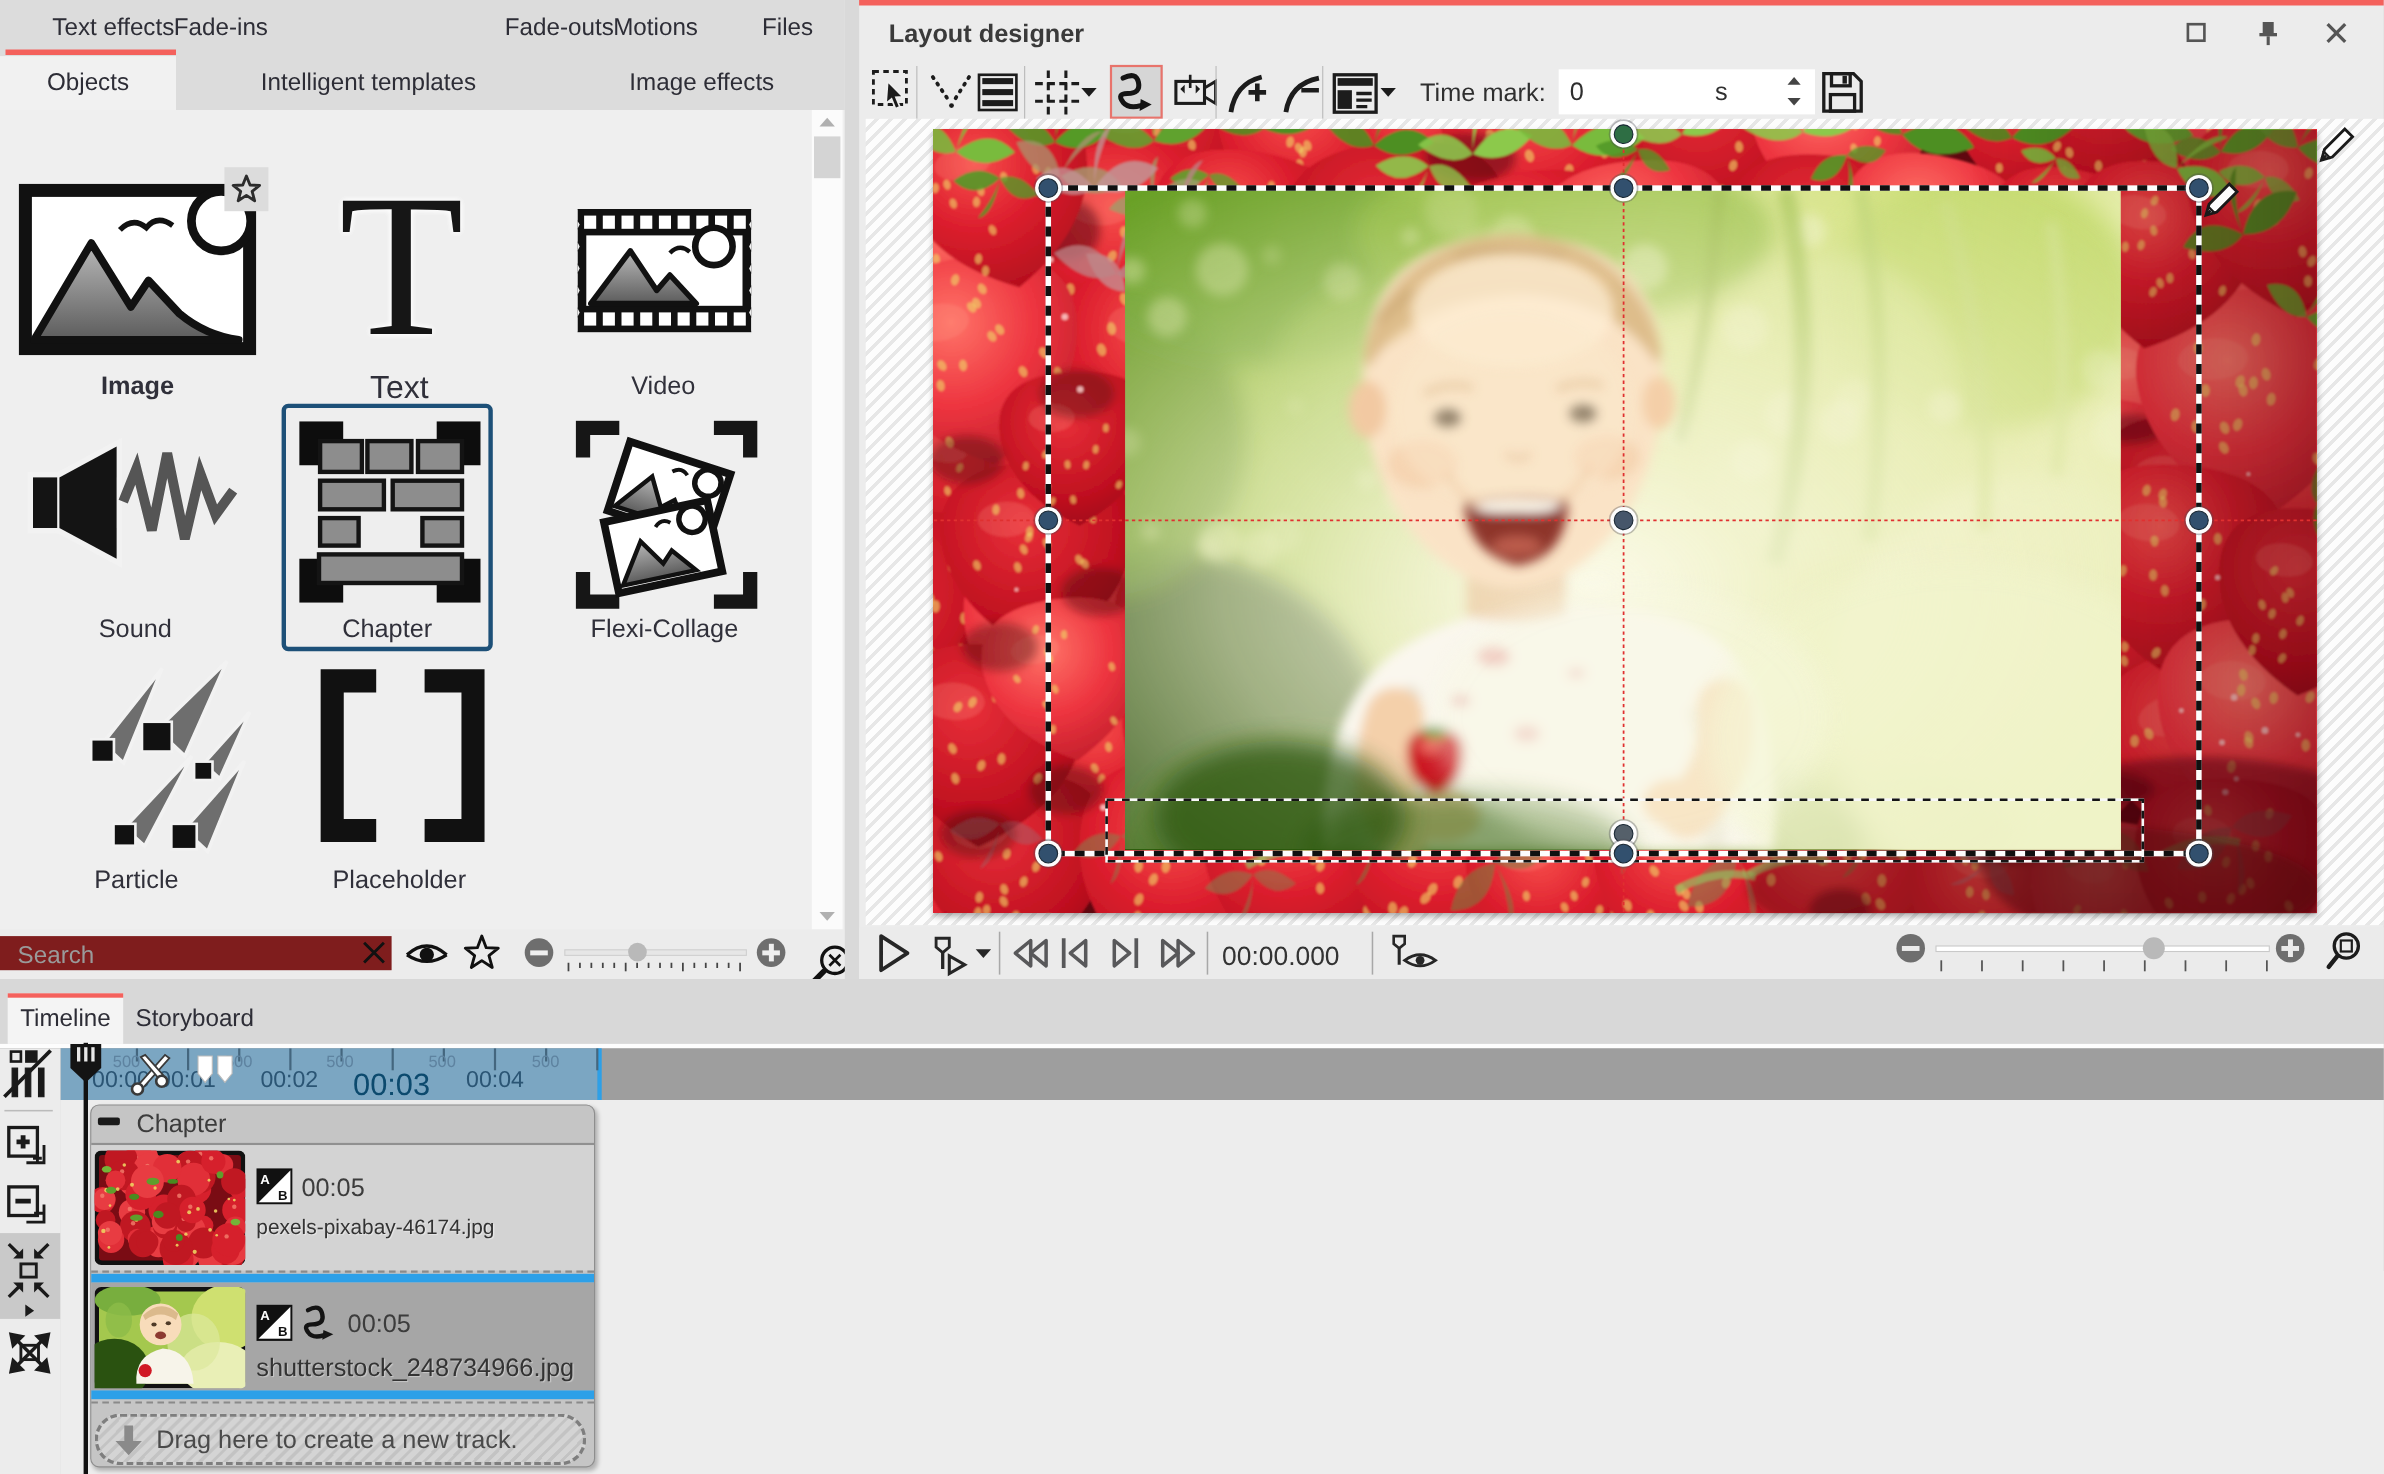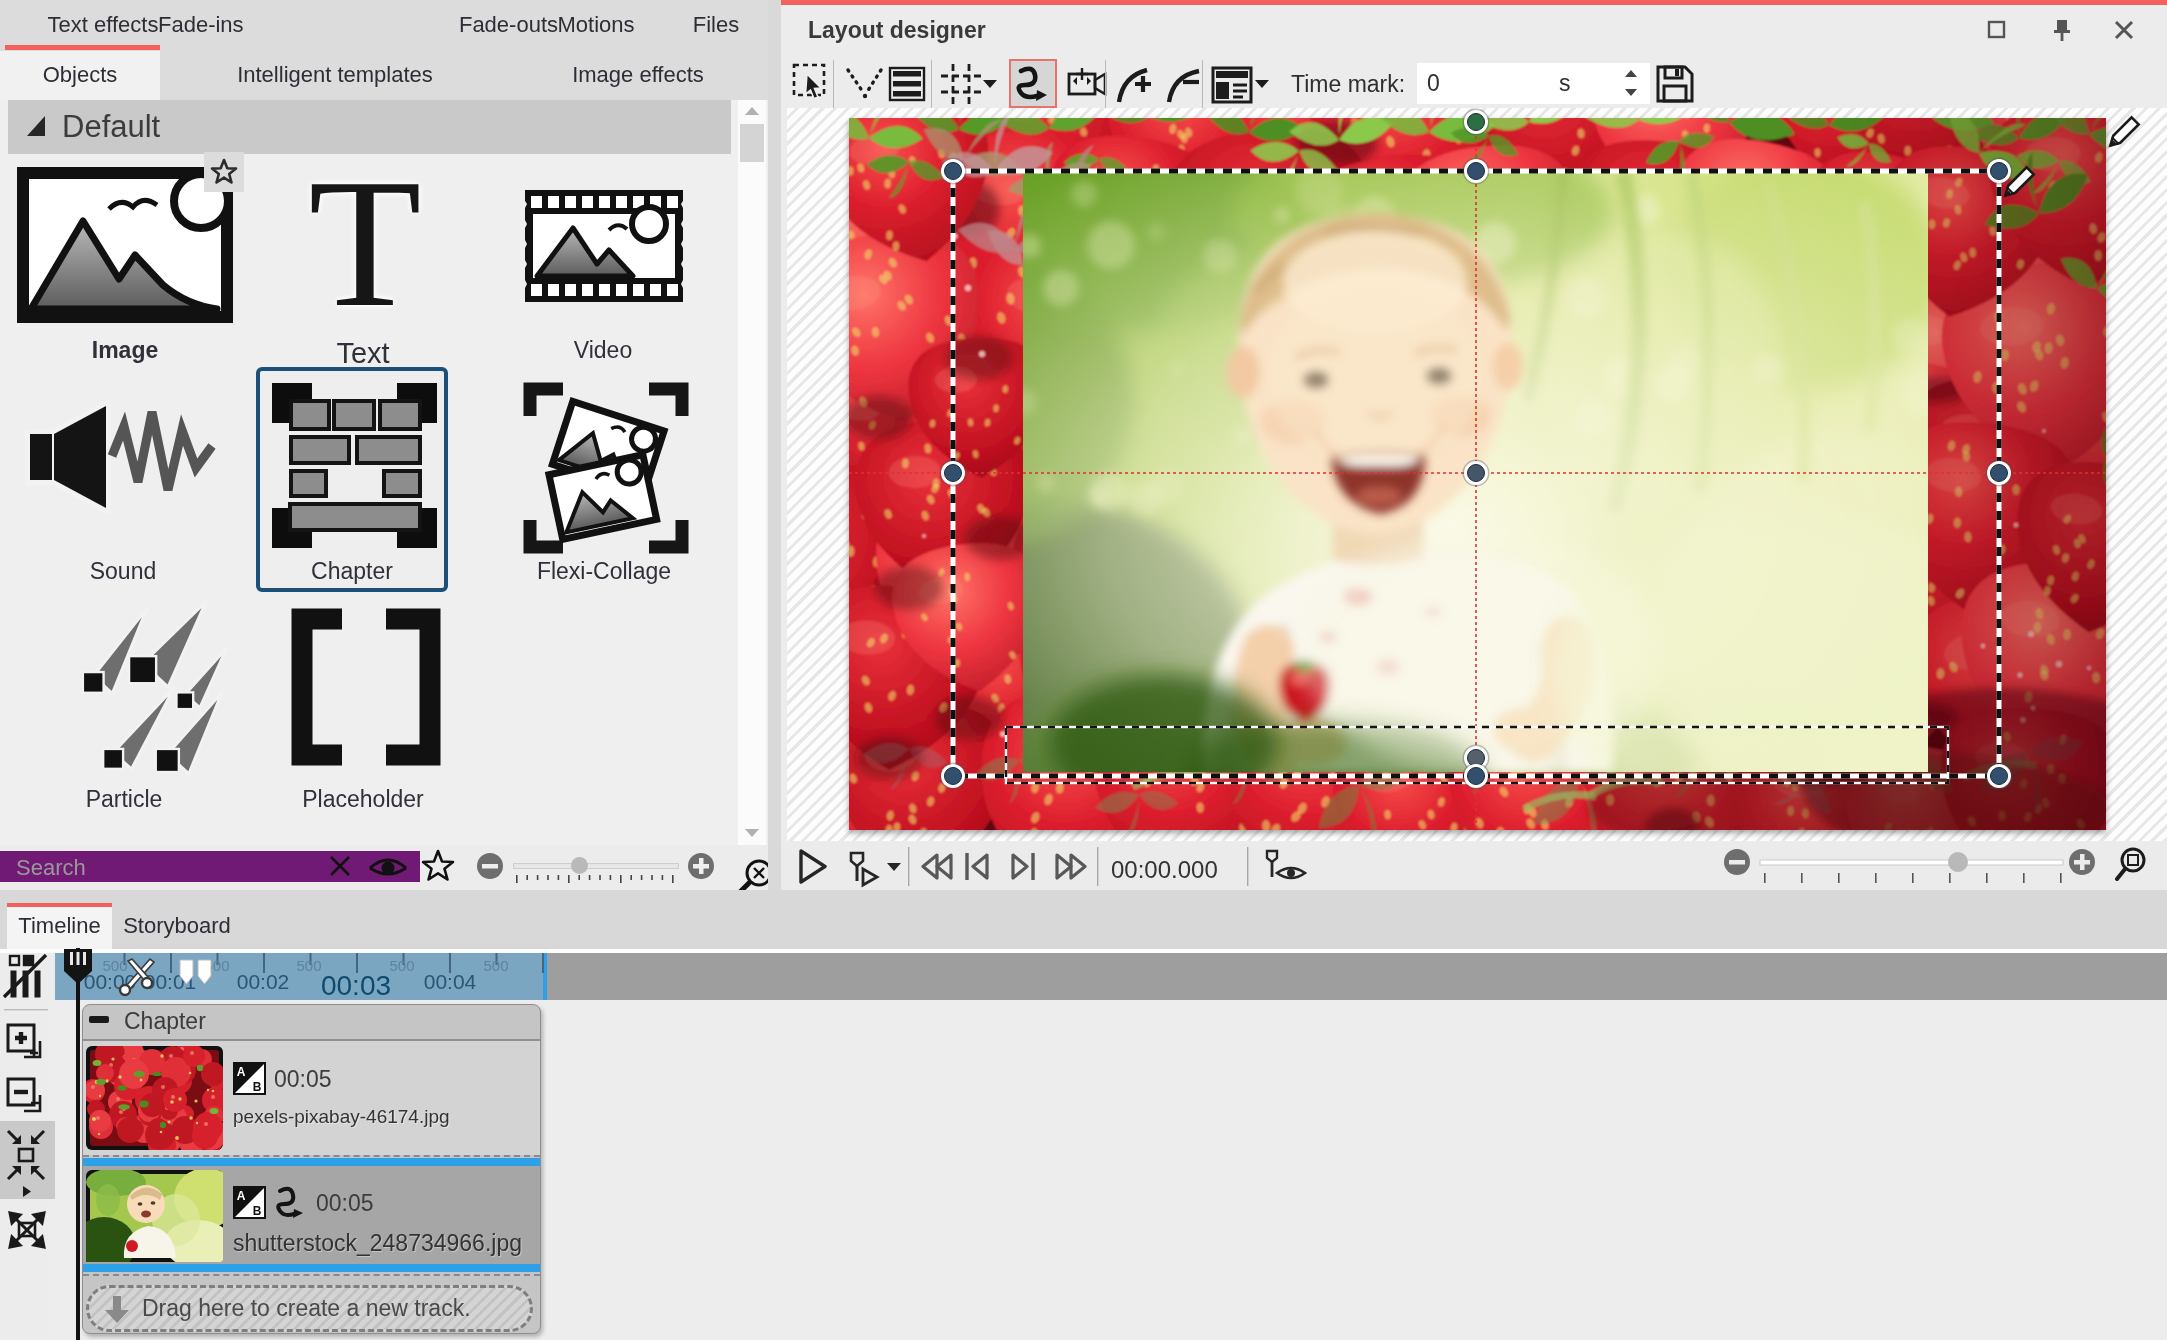--- a/index.html
+++ b/index.html
@@ -15,26 +15,20 @@
 <div class="abs" style="left:-17px;top:12px;width:240px;text-align:center;font-size:22px;color:#2d2d36">Text effects</div>
 <div class="abs" style="left:158px;top:12px;width:240px;text-align:left;font-size:22px;color:#2d2d36">Fade-ins</div>
 <div class="abs" style="left:318px;top:12px;width:240px;text-align:right;font-size:22px;color:#2d2d36">Fade-outs</div>
 <div class="abs" style="left:476px;top:12px;width:240px;text-align:center;font-size:22px;color:#2d2d36">Motions</div>
 <div class="abs" style="left:596px;top:12px;width:240px;text-align:center;font-size:22px;color:#2d2d36">Files</div>
 <div class="abs" style="left:5px;top:45px;width:155px;height:5px;background:#f4615c"></div>
 <div class="abs" style="left:0px;top:51px;width:160px;height:49px;background:#f1f1f1"></div>
 <div class="abs" style="left:-80px;top:62px;width:320px;text-align:center;font-size:22px;color:#2d2d36">Objects</div>
 <div class="abs" style="left:175px;top:62px;width:320px;text-align:center;font-size:22px;color:#2d2d36">Intelligent templates</div>
 <div class="abs" style="left:478px;top:62px;width:320px;text-align:center;font-size:22px;color:#2d2d36">Image effects</div>
-<div class="abs" style="left:8px;top:100px;width:723px;height:54px;background:#c9c9c9">
-      <svg class="abs" style="left:11px;top:12px" width="30" height="30">
-        <polygon points="8,24 26,4 26,24" fill="#262626"></polygon>
-      </svg>
-      <div class="abs" style="left:54px;top:9px;font-size:31px;color:#3c3c3c">Default</div>
-    </div>
 <svg class="abs" style="left:17px;top:167px" width="216" height="156" viewBox="0 0 216 156">
 <rect x="6" y="6" width="204" height="144" fill="#fff" stroke="#111" stroke-width="12"></rect>
 <circle cx="184" cy="34" r="27" fill="#fff" stroke="#111" stroke-width="8"></circle>
 <defs>
         <linearGradient id="mg" x1="0" y1="0" x2="0" y2="1">
 <stop offset="0" stop-color="#b9b9b9"></stop>
           <stop offset="1" stop-color="#5c5c5c"></stop>
         </linearGradient>
       </defs>
 <path d="M14,142 L66,54 L102,112 L118,88 L146,118 Q170,138 200,142 Z" fill="url(#mg)" stroke="#111" stroke-width="7" stroke-linejoin="round"></path>
@@ -149,21 +143,21 @@
 <div class="abs" style="left:263px;top:786px;width:200px;text-align:center;font-size:23px;color:#30303a">Placeholder</div>
 <div class="abs" style="left:738px;top:100px;width:28px;height:745px;background:#fbfbfb"></div>
 <svg class="abs" style="left:742px;top:104px" width="20" height="14">
       <polygon points="10,3 17,11 3,11" fill="#b0b0b0"></polygon>
     </svg>
 <div class="abs" style="left:740px;top:124px;width:24px;height:38px;background:#d4d4d4"></div>
 <svg class="abs" style="left:742px;top:826px" width="20" height="14">
       <polygon points="3,3 17,3 10,11" fill="#b0b0b0"></polygon>
     </svg>
 <div class="abs" style="left:0;top:845px;width:768px;height:45px;background:#ececec"></div>
-<div class="abs" style="left:0px;top:851px;width:420px;height:31px;background:#701a75">
+<div class="abs" style="left:0px;top:851px;width:356px;height:31px;background:#7f1d1d">
       <div class="abs" style="left:16px;top:4px;font-size:22px;color:#9a9a9a">Search</div>
     </div>
 <svg class="abs" style="left:326px;top:852px" width="28" height="28" viewBox="0 0 28 28">
 <path d="M5,5 L23,23 M23,5 L5,23" stroke="#111" stroke-width="2.6"></path>
     </svg>
 <svg class="abs" style="left:368px;top:850px" width="40" height="32" viewBox="0 0 40 32">
 <path d="M2,18 Q20,2 38,18" fill="none" stroke="#111" stroke-width="3"></path>
 <path d="M2,18 Q20,30 38,18" fill="none" stroke="#111" stroke-width="3"></path>
 <circle cx="20" cy="18" r="6.5" fill="#111"></circle>
     </svg>

